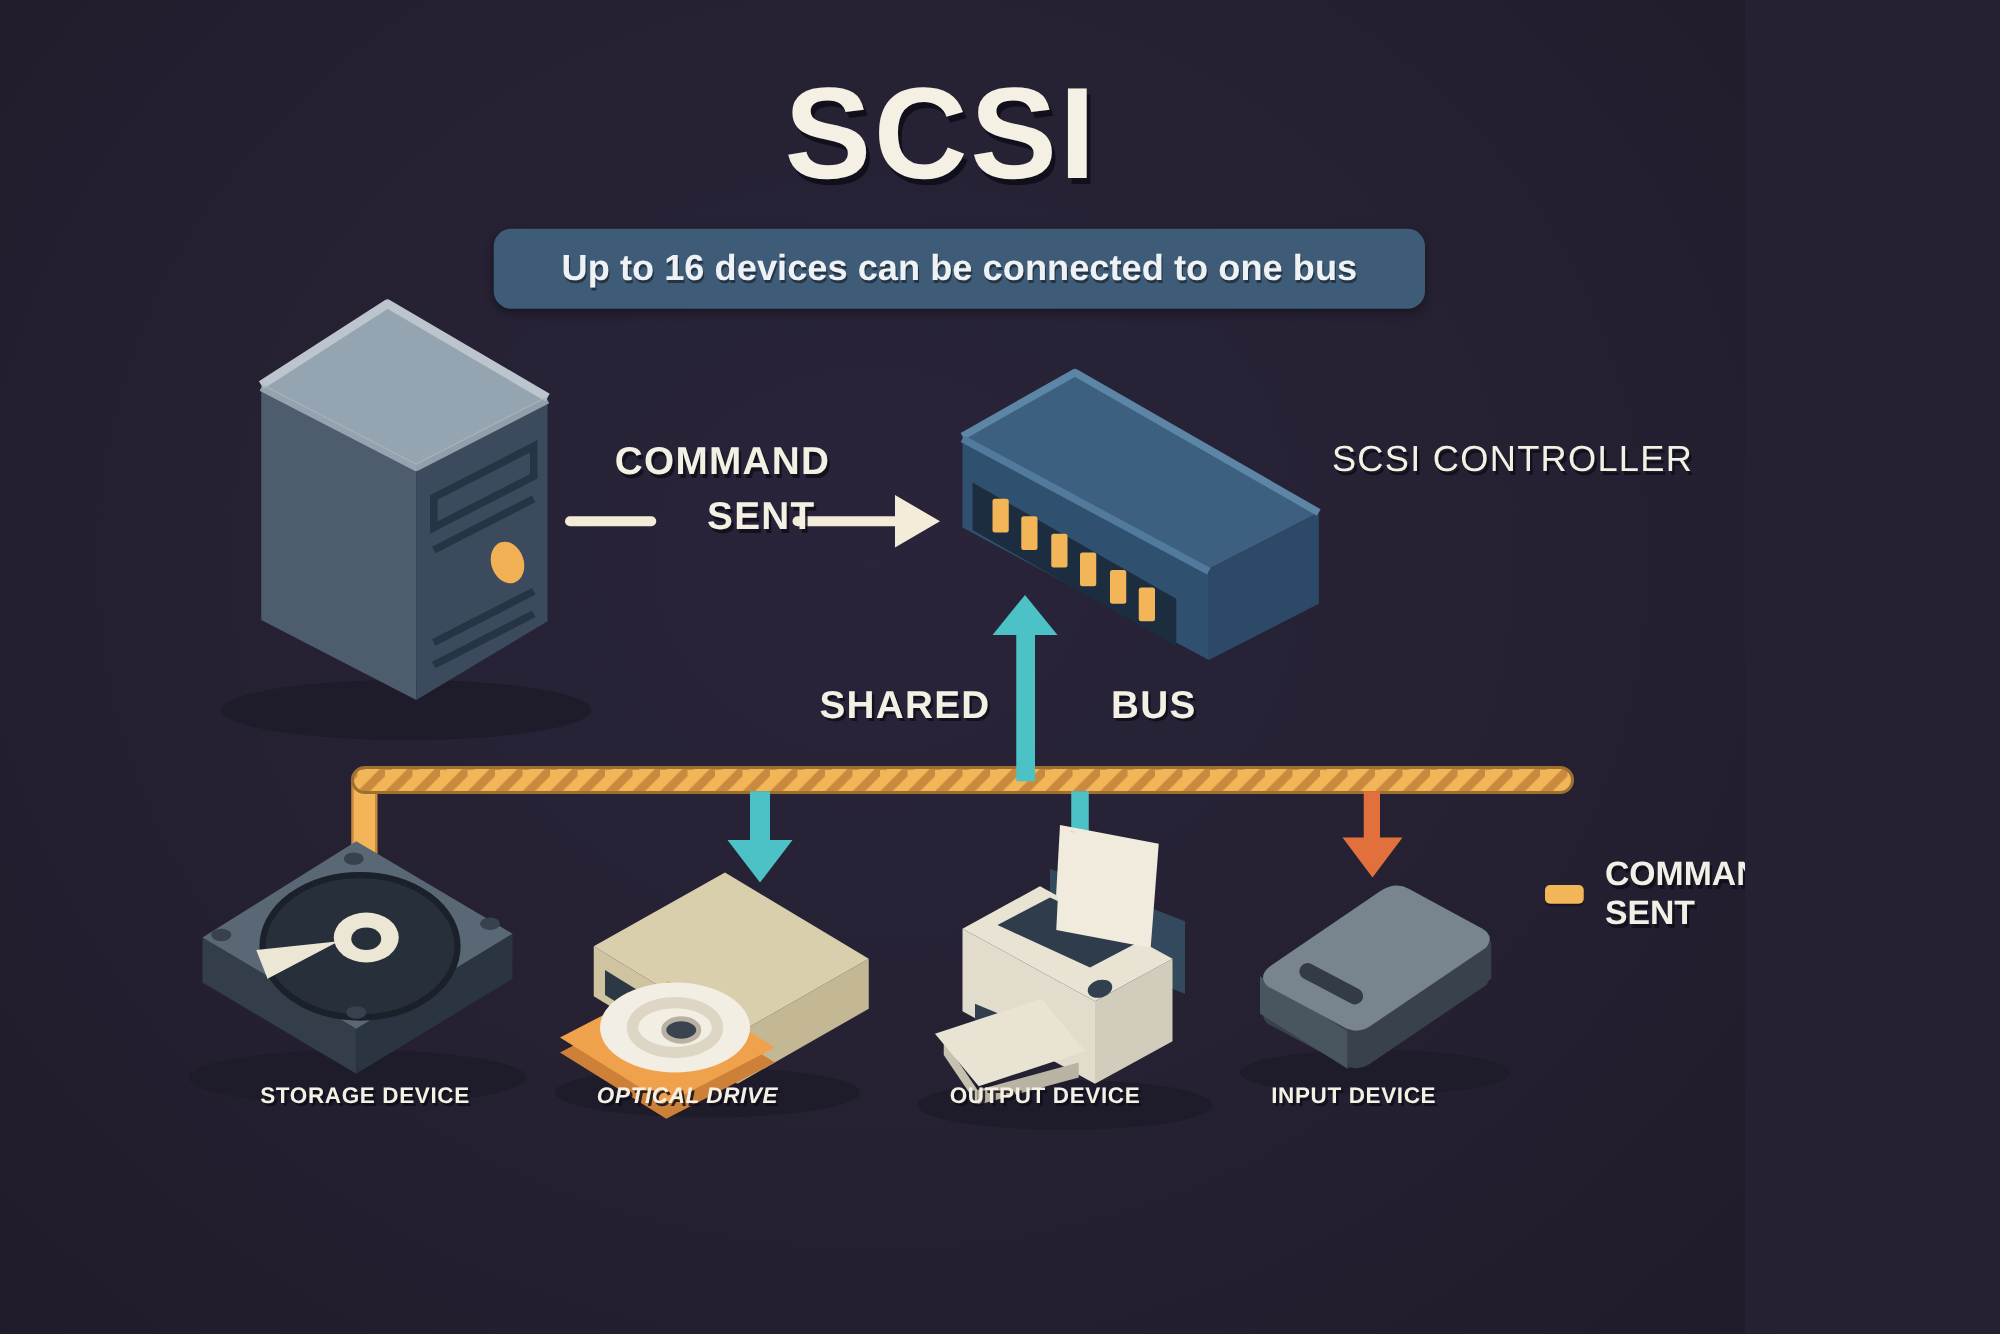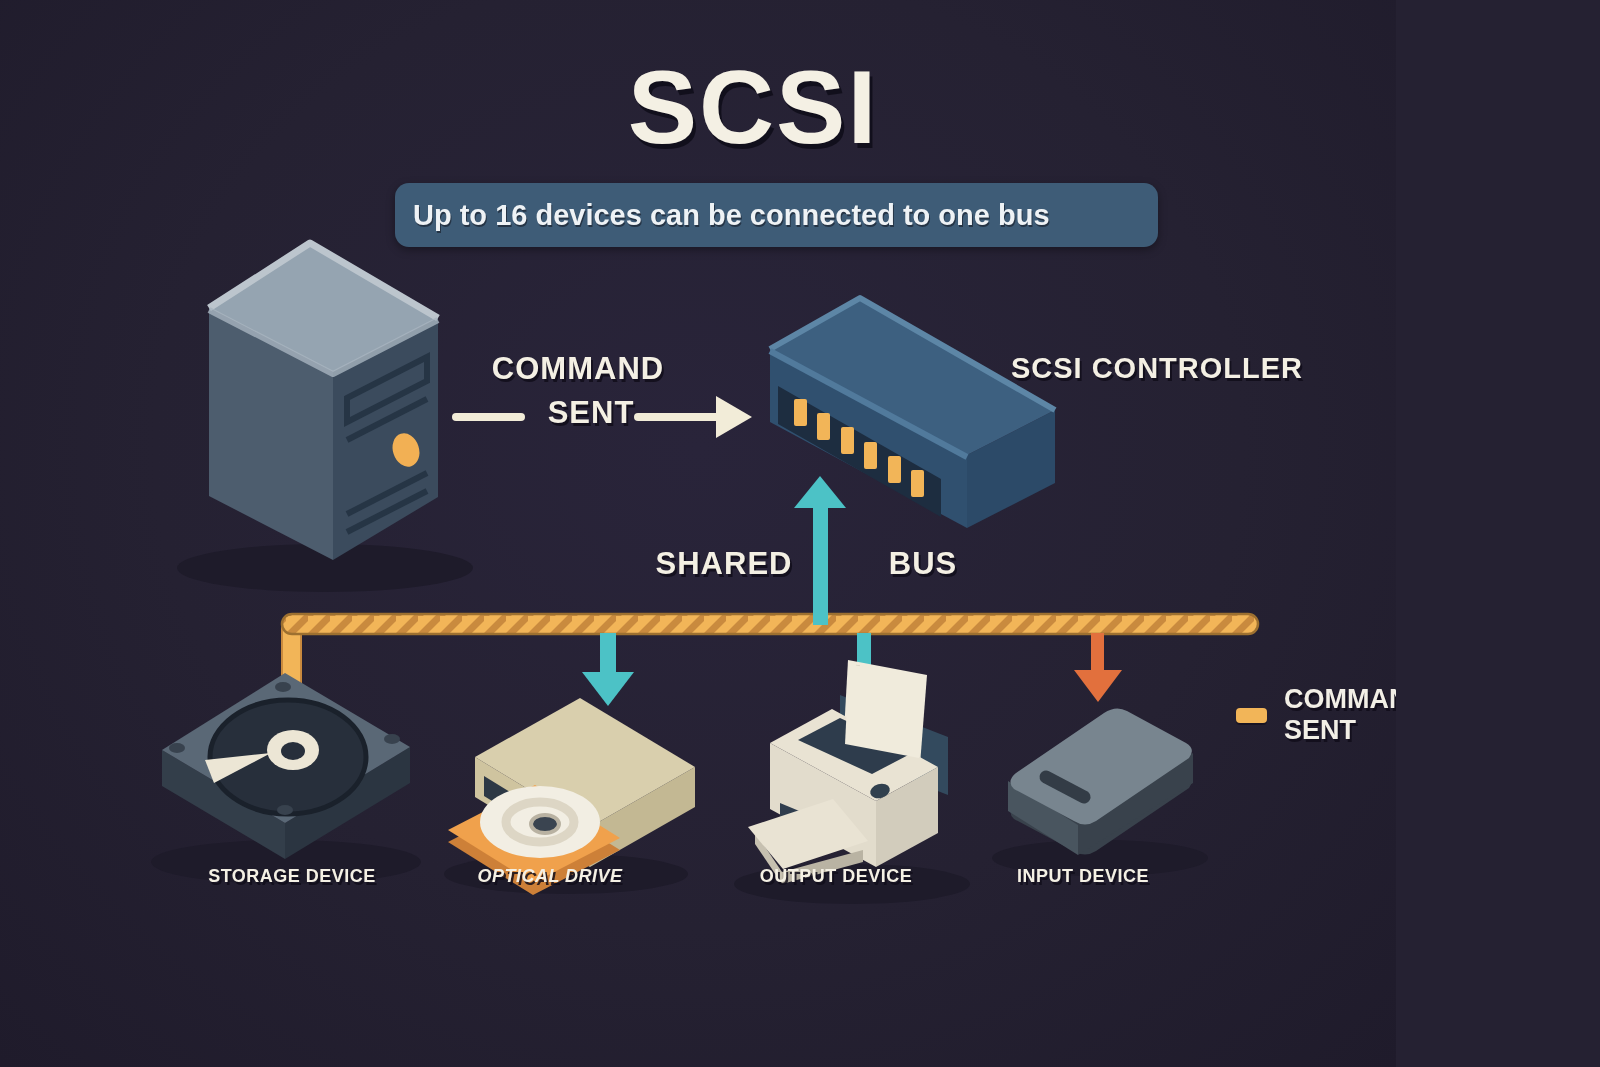--- a/index.html
+++ b/index.html
@@ -12,25 +12,25 @@
   .ctr{transform:translateX(-50%);white-space:nowrap;}
   .cream{color:#f4f0e4;}
   .shadowed{text-shadow:2px 3px 0 rgba(16,13,26,0.85);}
   .title{
     left:753px;top:48px;font-size:104px;font-weight:bold;letter-spacing:2px;
     text-shadow:3px 5px 0 rgba(16,13,26,0.9);
   }
   .banner{
     left:395px;top:183px;width:745px;height:64px;border-radius:14px;
     background:#3e5c77;box-shadow:0 3px 8px rgba(0,0,0,0.35);
-    display:flex;align-items:center;padding-left:18px;
+    display:flex;align-items:center;justify-content:center;
   }
   .banner span{font-size:29px;font-weight:bold;color:#eef2f5;text-shadow:1px 2px 0 rgba(16,20,30,0.55);}
   .flow-label{font-size:31px;font-weight:bold;letter-spacing:1px;}
-  .ctl-label{left:1157px;top:352px;font-size:29px;font-weight:bold;letter-spacing:1px;}
+  .ctl-label{left:1210px;top:352px;font-size:29px;font-weight:normal;letter-spacing:1px;}
   .dev-label{top:866px;font-size:18px;font-weight:bold;letter-spacing:0.5px;}
   .legend{left:1236px;top:700px;display:flex;flex-direction:row;gap:32px;}
   .legend-row{display:flex;align-items:center;gap:17px;height:30px;}
   .swatch{width:44px;height:15px;border-radius:4px;display:inline-block;box-shadow:0 2px 0 rgba(16,13,26,0.6);}
   .legend-label{font-size:27px;font-weight:bold;color:#f2efe6;text-shadow:2px 3px 0 rgba(16,13,26,0.85);}
   .watermark{left:1295px;top:985px;font-size:29px;color:#6f6a7d;letter-spacing:1px;}
 </style>
 </head>
 <body>
 
@@ -163,21 +163,21 @@
     </g>
   </svg>
 
   <div class="abs ctr title cream">SCSI</div>
 
   <div class="abs banner">
     <span>Up to 16 devices can be connected to one bus</span>
   </div>
 
   <div class="abs ctr flow-label cream shadowed" style="left:578px;top:351px;">COMMAND</div>
-  <div class="abs ctr flow-label cream shadowed" style="left:591px;top:395px;">SENT</div>
+  <div class="abs ctr flow-label cream shadowed" style="left:609px;top:395px;">SENT</div>
 
   <div class="abs ctr ctl-label cream shadowed">SCSI CONTROLLER</div>
 
   <div class="abs ctr flow-label cream shadowed" style="left:724px;top:546px;">SHARED</div>
   <div class="abs ctr flow-label cream shadowed" style="left:923px;top:546px;">BUS</div>
 
   <div class="abs ctr dev-label cream shadowed" style="left:292px;">STORAGE DEVICE</div>
   <div class="abs ctr dev-label cream shadowed" style="left:550px;font-style:italic;">OPTICAL DRIVE</div>
   <div class="abs ctr dev-label cream shadowed" style="left:836px;text-align:right;">OUTPUT DEVICE</div>
   <div class="abs ctr dev-label cream shadowed" style="left:1083px;">INPUT DEVICE</div>

